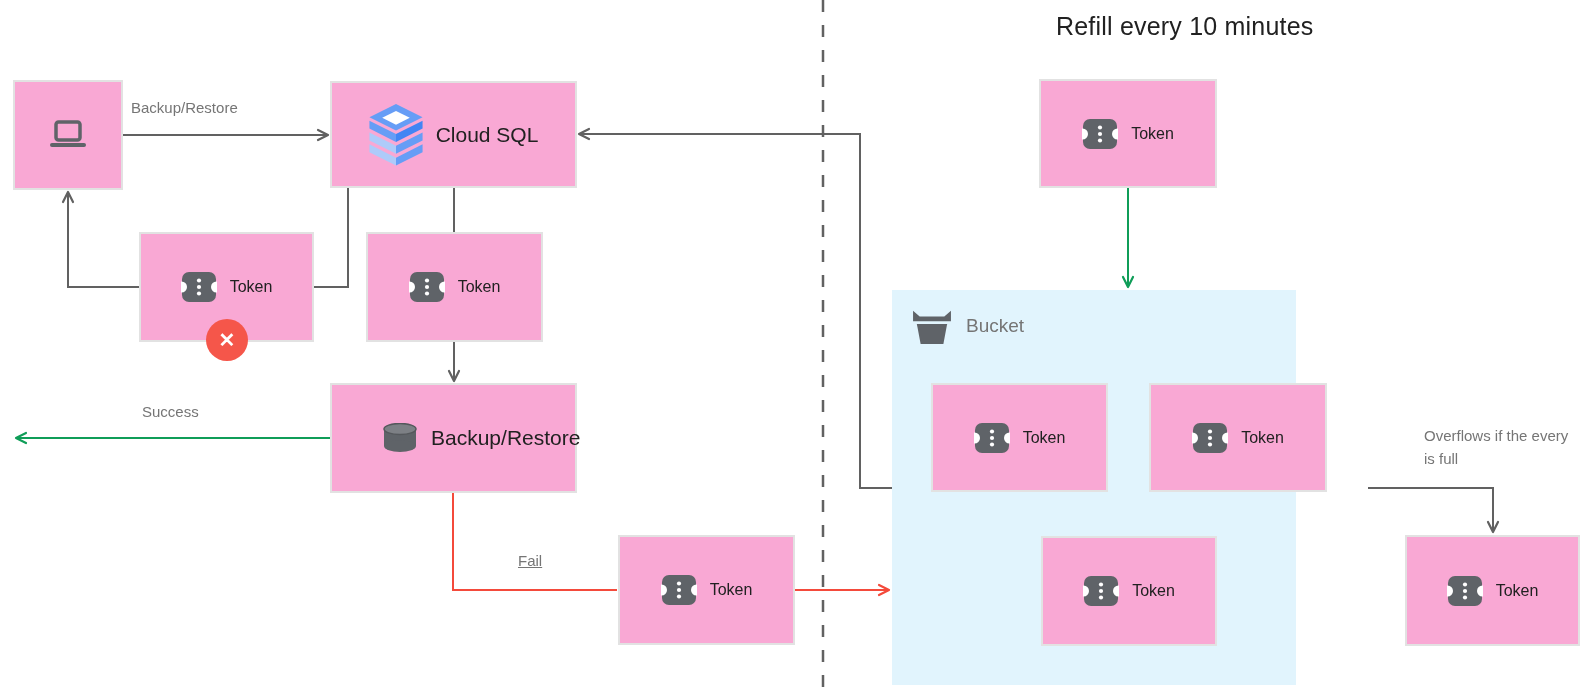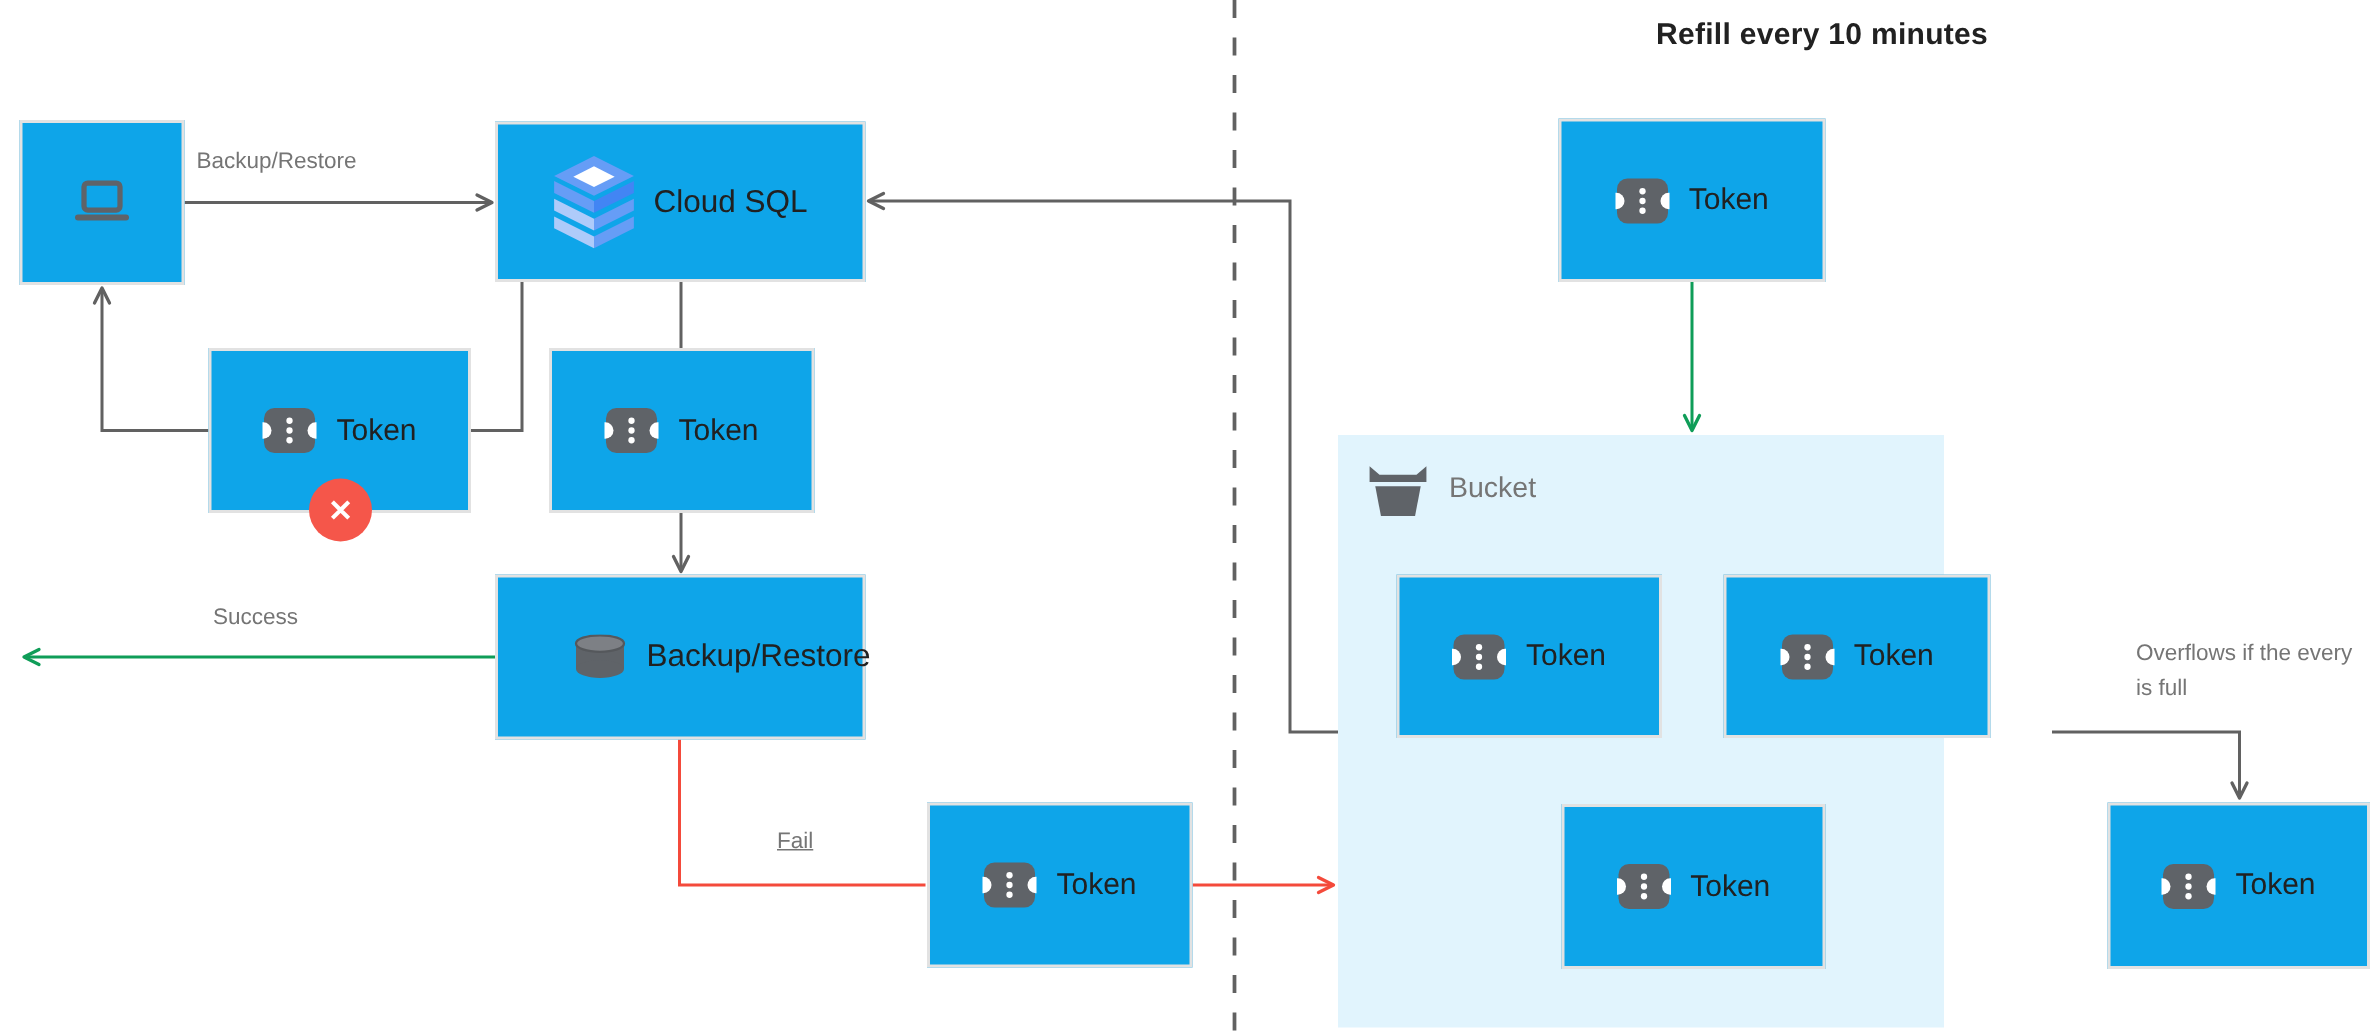--- a/index.html
+++ b/index.html
@@ -19,30 +19,30 @@
   svg.wires{position:absolute;left:0;top:0;z-index:1;}
   .wire{fill:none;stroke-width:2px;}
   .w-gray{stroke:var(--c-line);}
   .w-green{stroke:var(--c-success-green);}
   .w-red{stroke:var(--c-fail-red);}
   .w-dash{stroke:var(--c-line);stroke-width:2.5px;stroke-dasharray:12 13;}
   .mk path{fill:none;stroke-width:2.2px;stroke-linecap:round;stroke-linejoin:round;}
   .mk-gray path{stroke:var(--c-line);}
   .mk-green path{stroke:var(--c-success-green);}
   .mk-red path{stroke:var(--c-fail-red);}
-  .node{position:absolute;background:#0ea5e9;border:2px solid var(--c-border);
+  .node{position:absolute;background:#f9a8d4;border:2px solid var(--c-border);
     box-sizing:border-box;display:flex;align-items:center;justify-content:center;
     gap:13px;z-index:2;}
-  .node .nlabel{color:var(--c-text);font-size:20px;}
+  .node .nlabel{color:var(--c-text);font-size:16px;}
   .node .nlabel-lg{color:var(--c-text);font-size:21px;}
   .node .nlabel-wrap{color:var(--c-text);font-size:21px;width:94px;line-height:1.35;text-align:left;}
   .edge-label{position:absolute;color:var(--c-label);font-size:15px;z-index:2;}
   .edge-label.wrap{width:148px;line-height:1.55;}
-  .diagram-title{position:absolute;left:1104px;top:12px;color:var(--c-text);
-    font-size:20px;font-weight:700;z-index:2;letter-spacing:.2px;}
+  .diagram-title{position:absolute;left:1056px;top:12px;color:var(--c-text);
+    font-size:25px;font-weight:400;z-index:2;letter-spacing:.2px;}
   .error-badge{position:absolute;left:206px;top:319px;width:42px;height:42px;border-radius:50%;
     background:var(--c-error-badge);color:#fff;display:flex;align-items:center;justify-content:center;
     font-size:20px;font-weight:700;z-index:3;}
   .ic{fill:var(--c-icon-gray);}
   .csql-b{fill:var(--c-cloud-sql-blue);} .csql-l{fill:var(--c-cloud-sql-light);}
   .csql-d{fill:var(--c-cloud-sql-dark);}
   .iconwrap{display:flex;align-items:center;justify-content:center;}
 </style>
 </head>
 <body>

